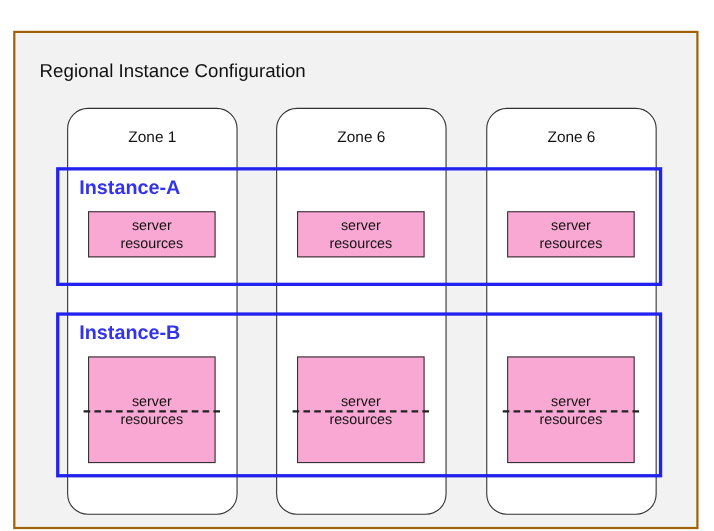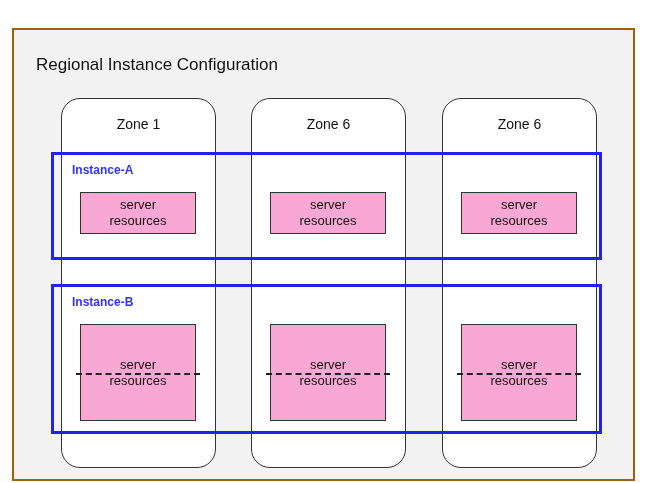--- a/index.html
+++ b/index.html
@@ -77,21 +77,21 @@
     box-sizing: border-box;
     background: transparent;
   }
   #instance-band-0 { top: 122px; height: 108px; }
   #instance-band-1 { top: 254px; height: 150px; }
 
   .instance-label {
     position: absolute;
     left: 18px;
     top: 7px;
-    font-size: 12px;
+    font-size: 18px;
     font-weight: bold;
     color: #3333ee;
     line-height: 16px;
     white-space: nowrap;
   }
 
   
   .server-box {
     position: absolute;
     background: #f9a8d4;

